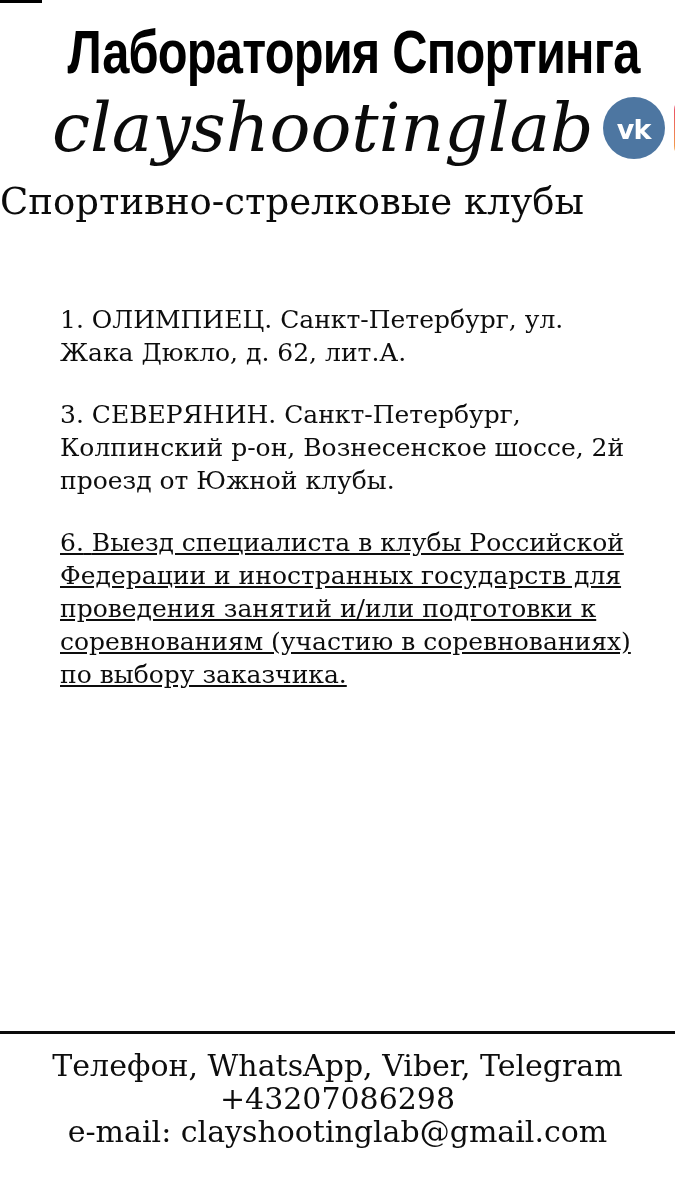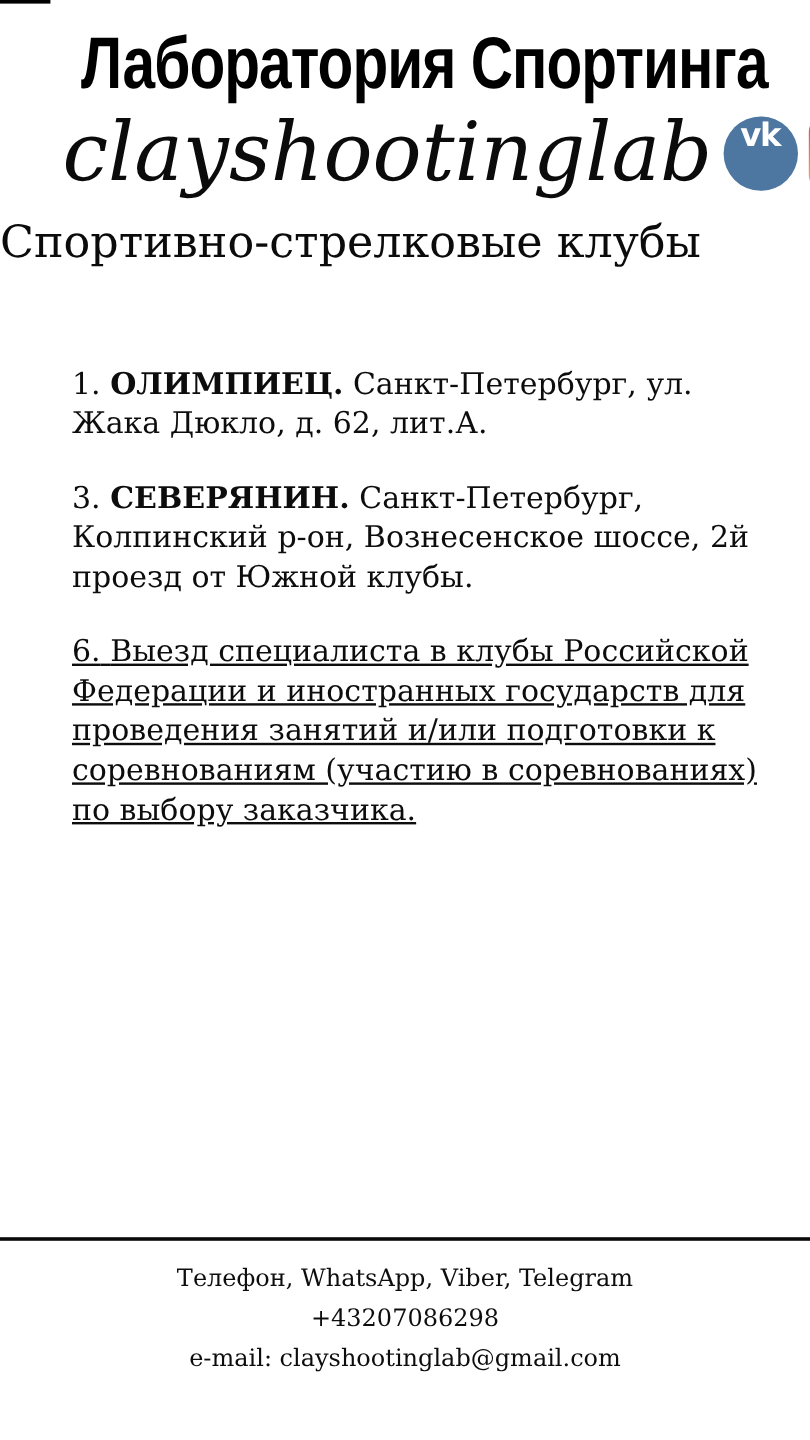--- a/index.html
+++ b/index.html
@@ -19,21 +19,21 @@
 
   .brand-row{
     position:absolute;top:94px;left:52px;right:23px;height:68px;
     display:flex;align-items:center;
   }
   .brand-name{
     font-family:"DejaVu Serif", serif;font-style:italic;
     font-size:68px;line-height:68px;color:#0b0b0b;margin-right:auto;white-space:nowrap;
   }
   .icon{width:62px;height:62px;flex:0 0 auto;position:relative;margin-left:9px;}
-  .icon-circle{border-radius:50%;display:flex;align-items:flex-start;justify-content:center;}
+  .icon-circle{border-radius:50%;display:flex;align-items:center;justify-content:center;}
   .vk{background:#4d76a1;}
   .vk .glyph{
     color:#fff;font-family:"DejaVu Sans", sans-serif;font-weight:bold;
     font-size:27px;letter-spacing:-1px;line-height:1;padding-top:3px;
   }
   .fb{background:#3c5a9a;}
   .fb .glyph{
     color:#fff;font-family:"DejaVu Sans", sans-serif;font-weight:bold;
     font-size:46px;line-height:1;padding-left:6px;padding-bottom:4px;
   }
@@ -46,26 +46,26 @@
   .ig-dot{position:absolute;right:17px;top:16px;width:6px;height:6px;background:#fff;border-radius:50%;}
 
   .subtitle{
     position:absolute;top:178px;left:0;width:566px;text-align:center;
     font-size:37px;line-height:48px;color:#0b0b0b;white-space:nowrap;
   }
 
   .club-list{position:absolute;top:303px;left:60px;width:576px;}
   .club-item{margin:0 0 29px 0;font-size:25px;line-height:33px;color:#0d0d0d;}
   .club-item:last-child{margin-bottom:0;text-decoration:underline;}
-  .club-name{font-weight:bold;}
+  .club-name{font-weight:normal;}
 
   .footer-rule{position:absolute;left:0;top:1031px;width:675px;height:3px;background:#0a0a0a;}
   .footer{
     position:absolute;top:1049px;left:0;width:675px;text-align:center;
-    font-size:20px;line-height:33px;color:#0d0d0d;
+    font-size:30px;line-height:33px;color:#0d0d0d;
   }
 </style>
 </head>
 <body>
 
 <div class="top-sliver"></div>
 
 <div class="main-title">Лаборатория Спортинга</div>
 
 <div class="brand-row">

